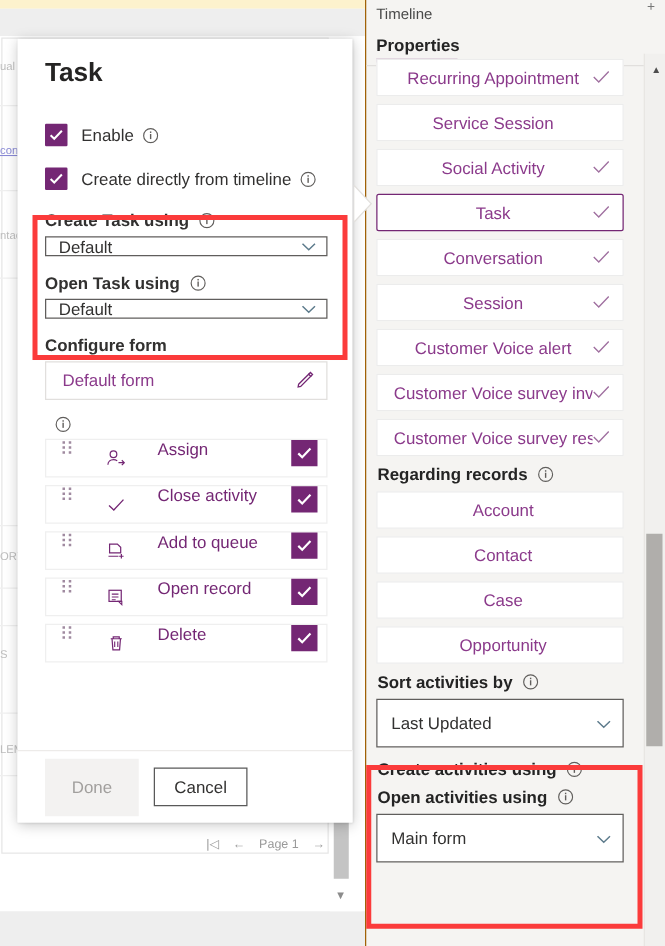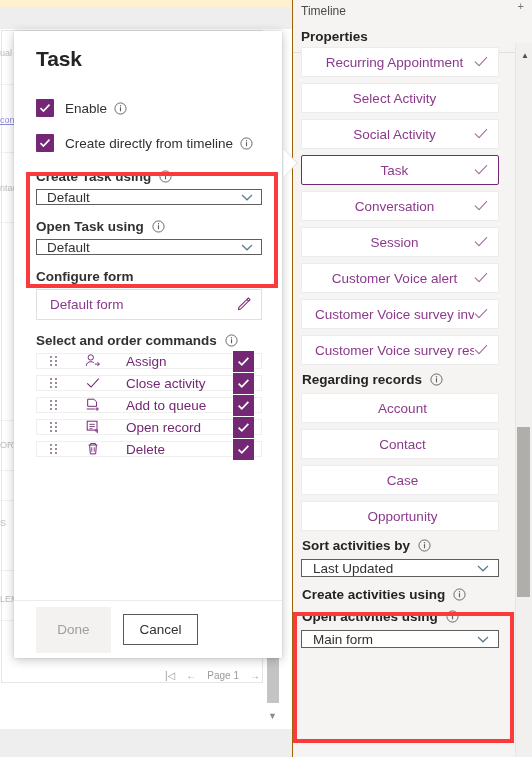--- a/index.html
+++ b/index.html
@@ -106,22 +106,22 @@
   .combo .chev {
     position: absolute; right: 8px; top: 50%; transform: translateY(-50%);
   }
   .formbox {
     height: 31px; border: 1px solid #e1dfdd; background: #fff;
     display: flex; align-items: center; justify-content: space-between;
     padding: 0 9px 0 13px; margin-bottom: 13px;
   }
   .formbox-label { font-size: 13.5px; color: #8b3a8b; }
   .cmd-item {
-    height: 16px; border: 1px solid #efefef; background: #fff;
-    display: flex; align-items: center; margin-bottom: 6px;
+    height: 31px; border: 1px solid #efefef; background: #fff;
+    display: flex; margin-bottom: 6px;
     padding-left: 12px; padding-right: 4px; gap: 14px;
   }
   .grip { width: 9px; height: 13px; flex: 0 0 9px; }
   .cmd-icon {
     width: 18px; flex: 0 0 18px; margin-left: 12px;
     display: flex; align-items: center; justify-content: center;
   }
   .cmd-label {
     margin-left: 10px; font-size: 13.5px; color: #742774; flex: 1 1 auto;
   }
@@ -195,21 +195,21 @@
     white-space: nowrap; overflow: hidden; text-align: center;
   }
   .ent-check { flex: 0 0 16px; }
   .sec-label {
     font-size: 13.5px; font-weight: 600; color: #242424;
     display: flex; align-items: center;
     margin: 7px 0 6px 1px;
   }
   .sec-label .info { margin-left: 8px; }
   .p-combo {
-    position: relative; height: 18px; border: 1px solid #605e5c;
+    position: relative; height: 39px; border: 1px solid #605e5c;
     background: #fff; display: flex; align-items: center;
     padding: 0 30px 0 11px; font-size: 13.5px; color: #323130;
     margin-bottom: 10px;
   }
   .p-combo .chev {
     position: absolute; right: 9px; top: 50%; transform: translateY(-50%);
   }
 
   
   .callout-arrow {
@@ -349,21 +349,20 @@
         <span class="formbox-label">Default form</span>
         <span>
           <svg width="15" height="15" viewBox="0 0 16 16">
             <path d="M2 12.2 L10.6 3.6 L12.4 5.4 L3.8 14 L1.6 14.4 Z" fill="none" stroke="#742774" stroke-width="1.1"></path>
             <path d="M10.6 3.6 L12.1 2.1 L13.9 3.9 L12.4 5.4" fill="none" stroke="#742774" stroke-width="1.1"></path>
           </svg>
         </span>
       </div>
 
       <div class="fieldlabel">
-        <span>Select and order commands</span>
         <span class="info">
           <svg width="13" height="13" viewBox="0 0 14 14">
             <circle cx="7" cy="7" r="6" fill="none" stroke="#605e5c" stroke-width="1"></circle>
             <rect x="6.4" y="5.6" width="1.2" height="4.4" fill="#605e5c"></rect>
             <rect x="6.4" y="3.4" width="1.2" height="1.3" fill="#605e5c"></rect>
           </svg>
         </span>
       </div>
 
       <div class="cmd-item">
@@ -526,21 +525,21 @@
 
       <div class="ent-item" style="margin-top:4px;">
         <span class="ent-label">Recurring Appointment</span>
         <span class="ent-check">
           <svg width="14" height="11" viewBox="0 0 14 11">
               <path d="M1 5.6 L5 9.6 L13 1.2" fill="none" stroke="#a070a0" stroke-width="1.1"></path>
             </svg>
         </span>
       </div>
       <div class="ent-item">
-        <span class="ent-label">Select Activity</span>
+        <span class="ent-label">Service Session</span>
         <span class="ent-check"></span>
       </div>
       <div class="ent-item">
         <span class="ent-label">Social Activity</span>
         <span class="ent-check">
           <svg width="14" height="11" viewBox="0 0 14 11">
               <path d="M1 5.6 L5 9.6 L13 1.2" fill="none" stroke="#a070a0" stroke-width="1.1"></path>
             </svg>
         </span>
       </div>

